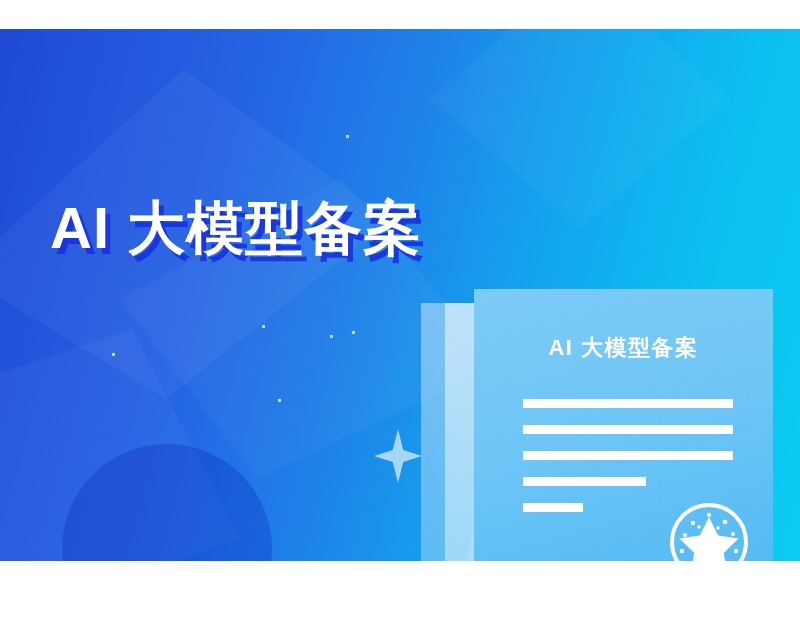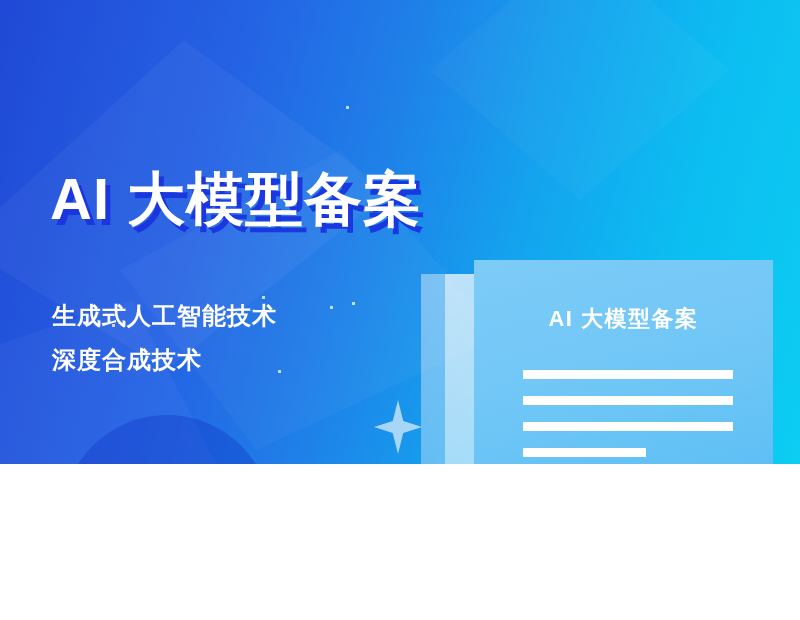--- a/index.html
+++ b/index.html
@@ -8,30 +8,31 @@
     padding: 0;
     background: #ffffff;
   }
   body {
     font-family: "Liberation Sans", "DejaVu Sans", sans-serif;
   }
 
   #banner {
     position: relative;
     width: 800px;
-    height: 464px;
+    height: 532px;
     overflow: hidden;
     background: linear-gradient(105deg,
         #1f49d6 0%,
         #2356dd 14%,
         #2463e4 28%,
         #1f7fe8 45%,
         #14a3ee 63%,
         #0cbdf1 80%,
         #0ccdf2 100%);
+    margin-top: 29px;
   }
 
   
   .bg-layer {
     position: absolute;
     inset: 0;
     pointer-events: none;
   }
 
   
@@ -247,24 +248,20 @@
     <div class="speck" style="left:278px;top:370px;"></div>
     <div class="speck" style="left:330px;top:306px;"></div>
 
     <div class="sparkle"></div>
   </div>
 
   <div class="headline-block">
     <h1 class="headline">AI 大模型备案</h1>
   </div>
 
-  <div class="sub-block">
-    <p class="subline">生成式人工智能技术</p>
-    <p class="subline">深度合成技术</p>
-  </div>
 
   <div class="card-stack">
 
     <div class="card-back-2"></div>
     <div class="card-back-1"></div>
 
     <div class="card-foot-circle"></div>
     <div class="card-foot"></div>
 
     <div class="card-front">

